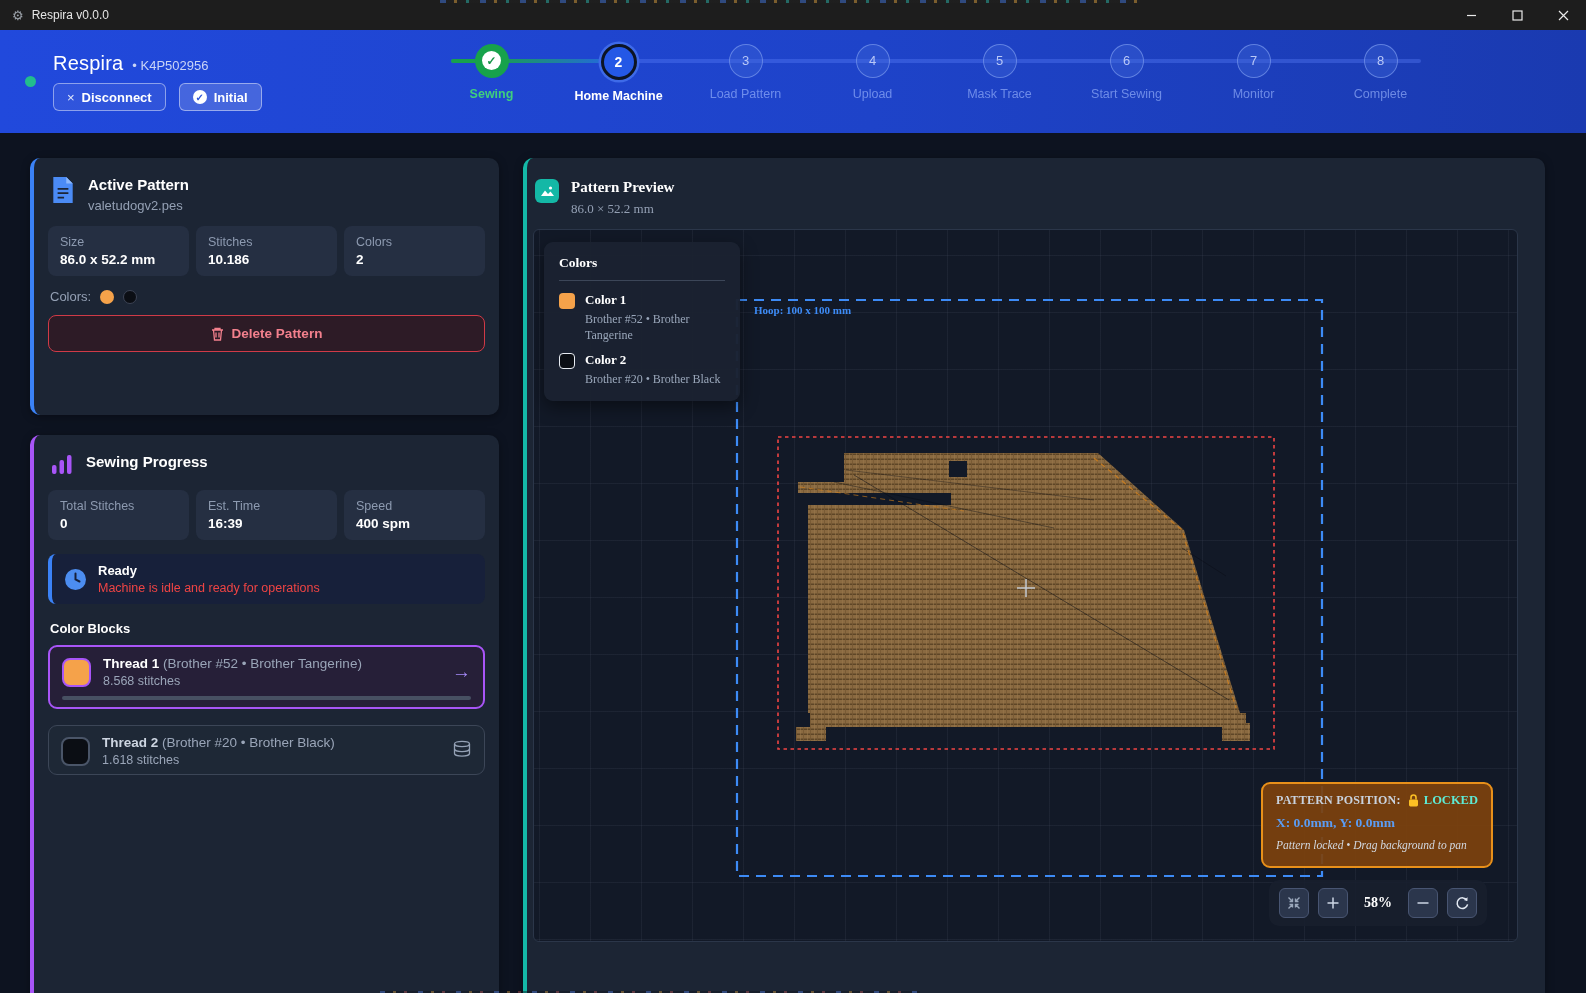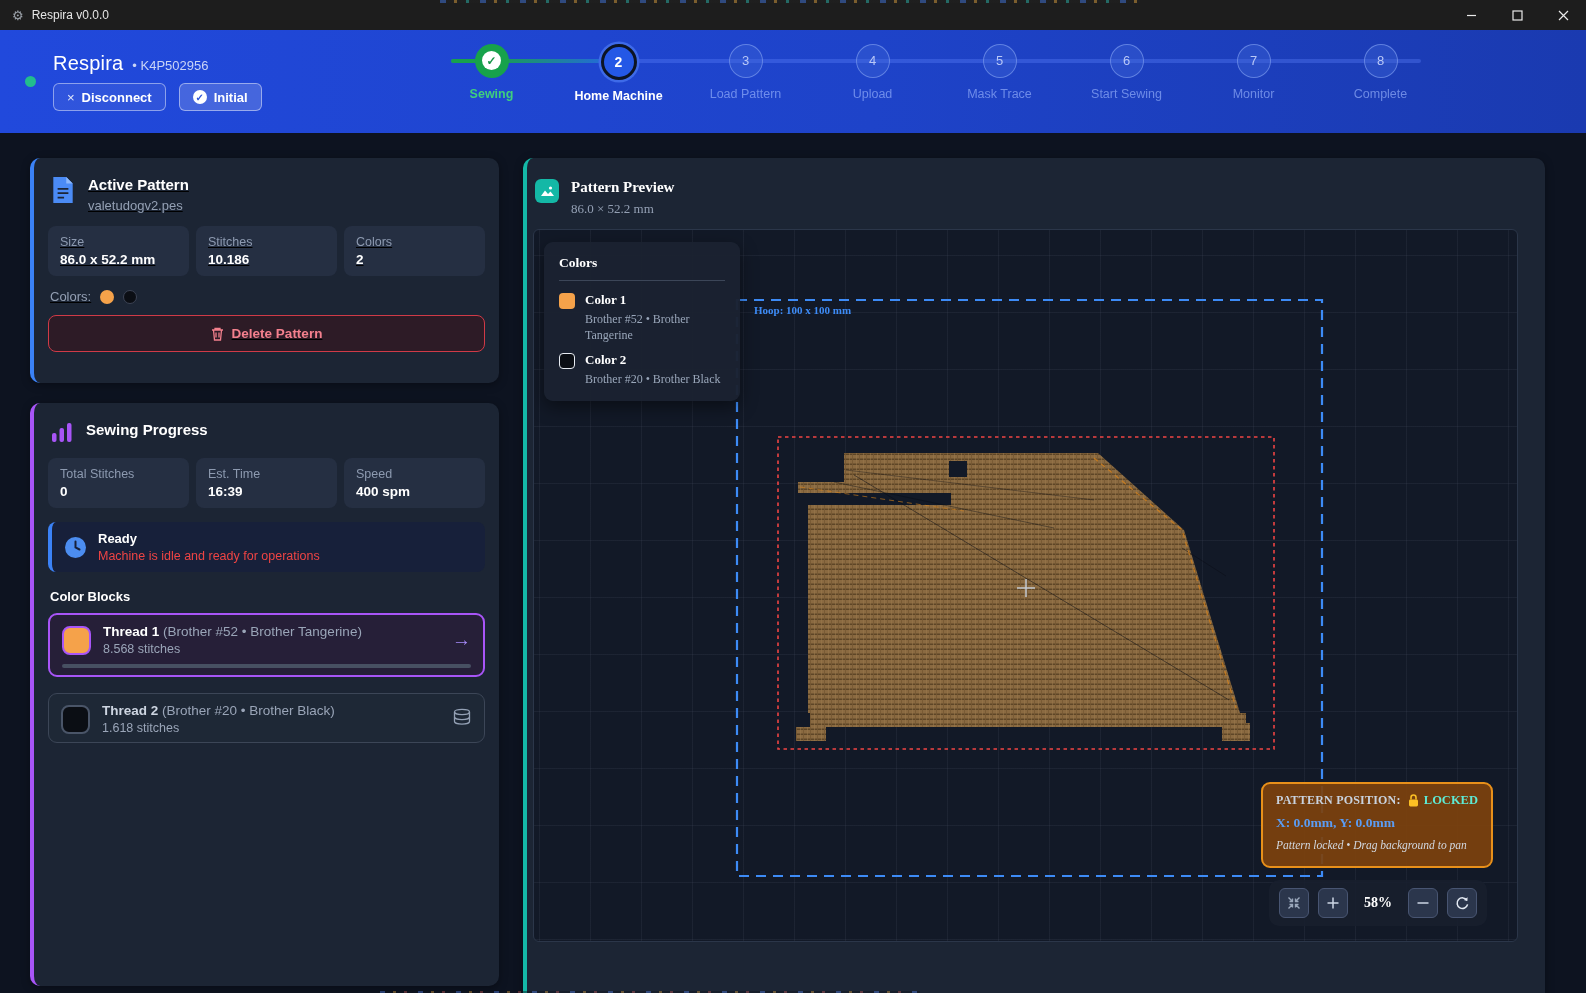--- a/index.html
+++ b/index.html
@@ -227,21 +227,21 @@
         <div class="step-circle">8</div>
         <div class="step-label">Complete</div>
       </div>
     </div>
   </div>
 </div>
 
 <div class="main">
   <div class="left-col">
 
-    <div class="card blue card-pad" style="height:225px;text-decoration:underline;">
+    <div class="card blue card-pad" style="height:257px;">
       <div class="card-head">
         <svg width="26" height="28" viewBox="0 0 22 26">
           <path d="M2,1 H14 L20,7 V25 H2 Z" fill="#4b8bf5"></path>
           <path d="M14,1 L20,7 H14 Z" fill="#8db8fa"></path>
           <path d="M6,12 H16 M6,16 H16 M6,20 H12" stroke="#1c2534" stroke-width="1.6"></path>
         </svg>
         <div class="titles">
           <div class="card-title">Active Pattern</div>
           <div class="card-sub">valetudogv2.pes</div>
         </div>

